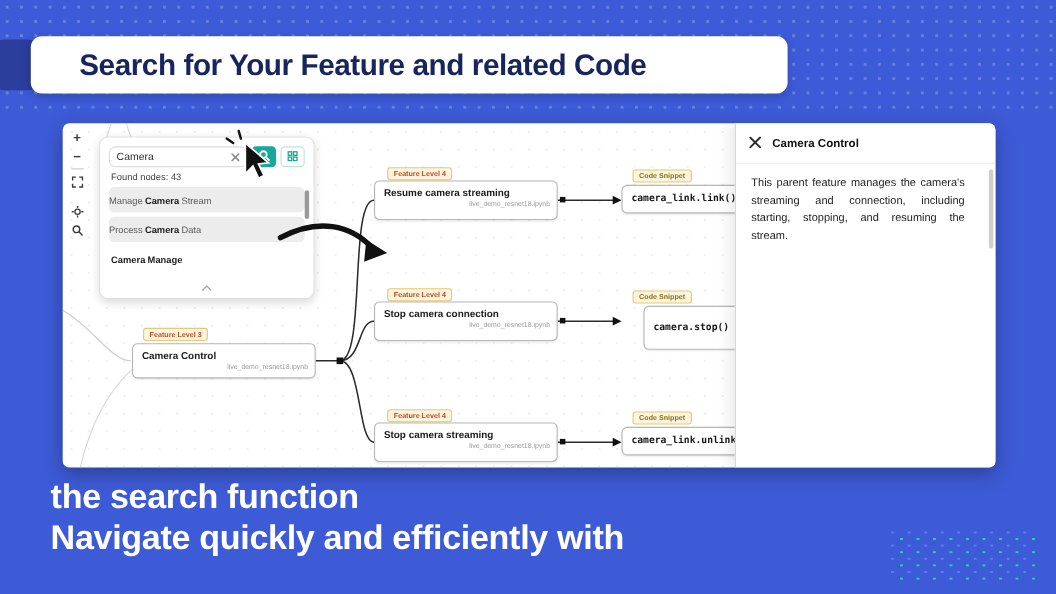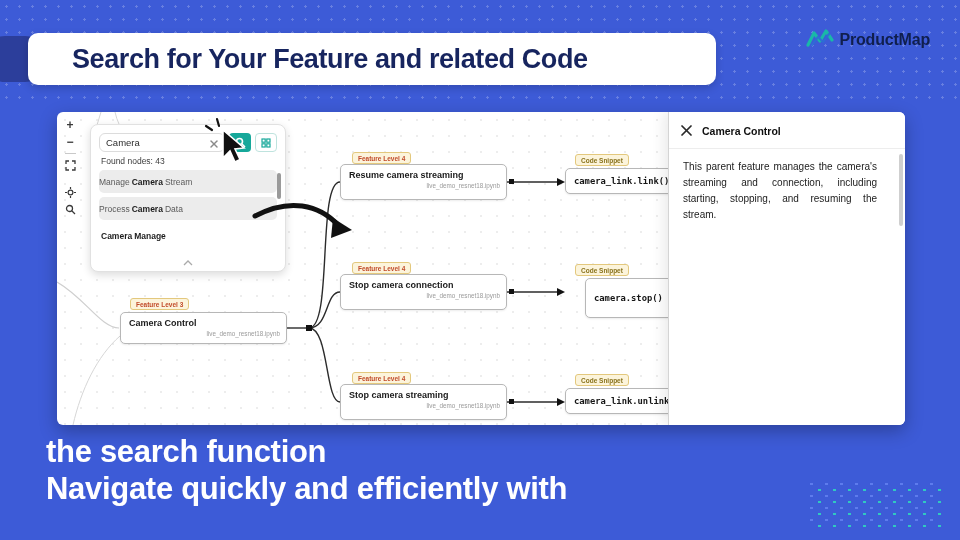--- a/index.html
+++ b/index.html
@@ -105,29 +105,20 @@
 <div class="slide">
   <div class="dots-top"></div>
   <div class="dots-br-blue"></div>
   <div class="dots-br-teal"></div>
 
   <div class="title-tab"></div>
   <div class="title-banner">
     <h1>Search for Your Feature and related Code</h1>
   </div>
 
-  <div class="logo">
-    <span>
-      <svg width="28" height="20" viewBox="0 0 28 20">
-        <path d="M2,17 L8,5 L14,13 L20,3 L26,12" stroke="#19B8A8" stroke-width="3.2" fill="none" stroke-linecap="round" stroke-linejoin="round"></path>
-        <path d="M6,17 L12,9 L17,14 L23,6" stroke="#2E6BD6" stroke-width="2.2" fill="none" stroke-linecap="round" stroke-linejoin="round" opacity="0.9"></path>
-      </svg>
-    </span>
-    <span class="brand-text">ProductMap</span>
-  </div>
 
   <div class="app">
     <div class="flow-bg"></div>
 
     <svg class="edges" width="848" height="313" viewBox="0 0 848 313">
       <path d="M0,170 C28,186 44,216 62,216" stroke="#cfcfcf" stroke-width="1.2" fill="none"></path>
       <path d="M44,0 L36,26" stroke="#d6d6d6" stroke-width="1" fill="none"></path>
       <path d="M58,0 C62,18 72,30 88,34" stroke="#d6d6d6" stroke-width="1" fill="none"></path>
       <path d="M63,224 C40,244 24,278 16,313" stroke="#d6d6d6" stroke-width="1" fill="none"></path>
       <path d="M230,216 L252,216" stroke="#2b2b2b" stroke-width="1.4" fill="none"></path>

